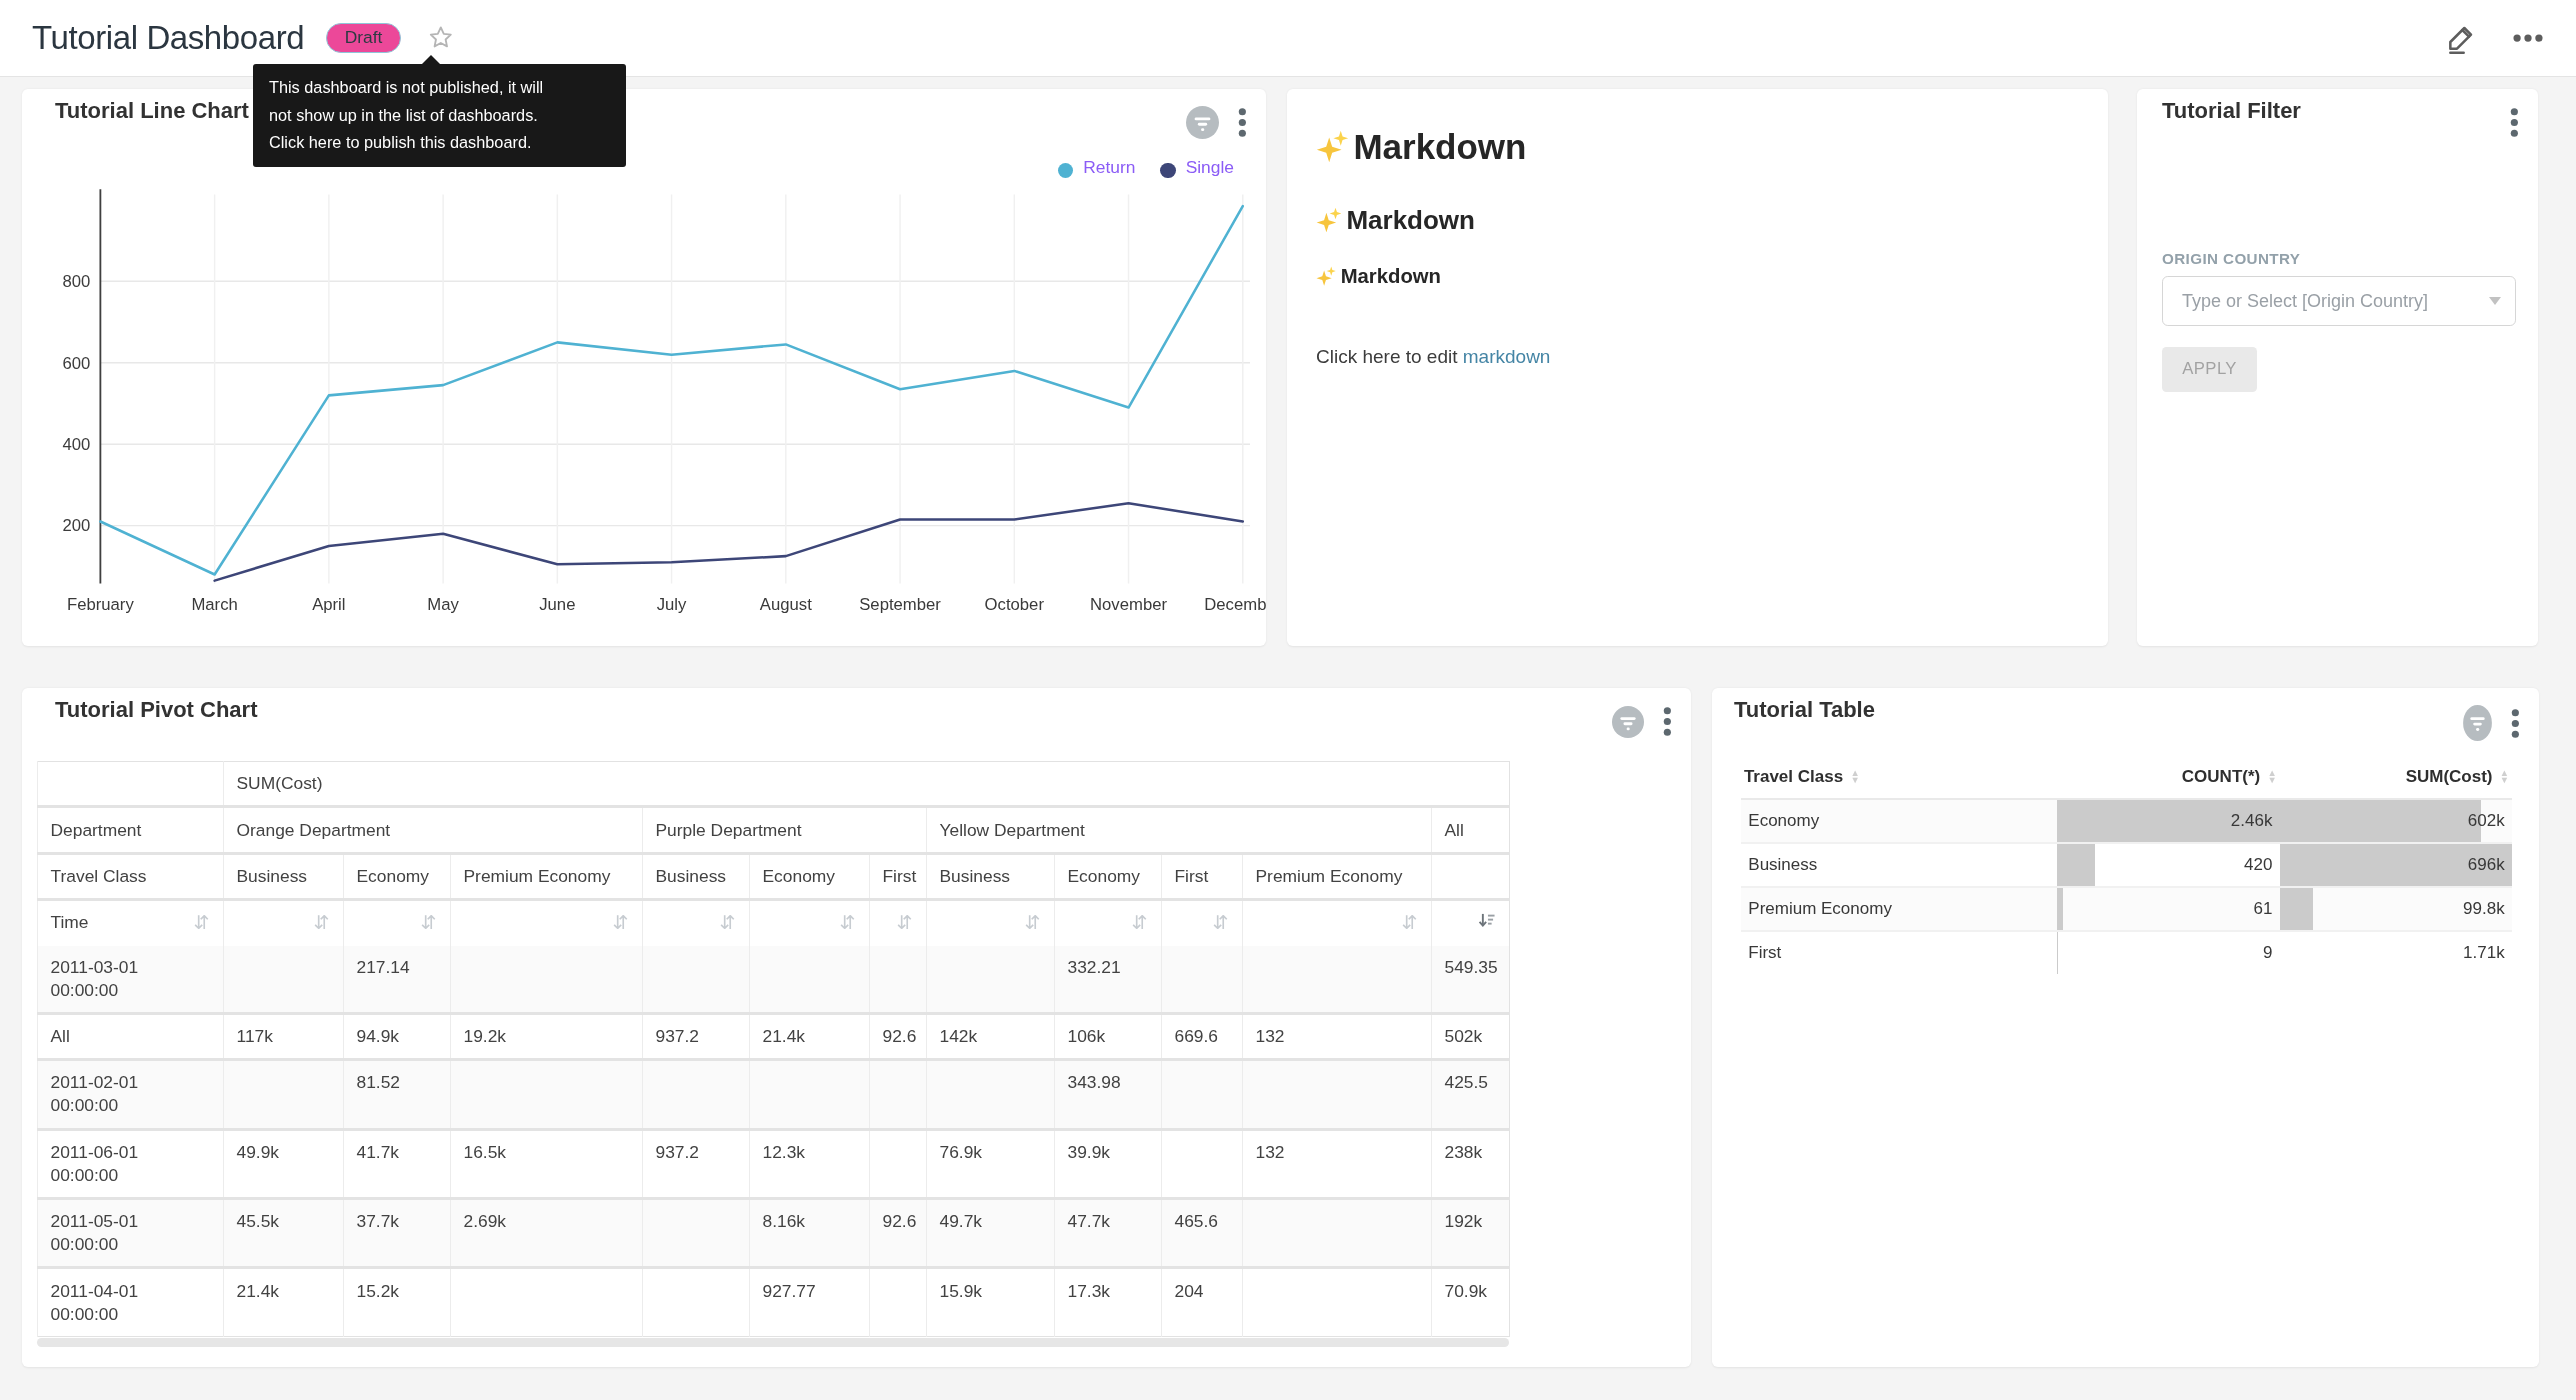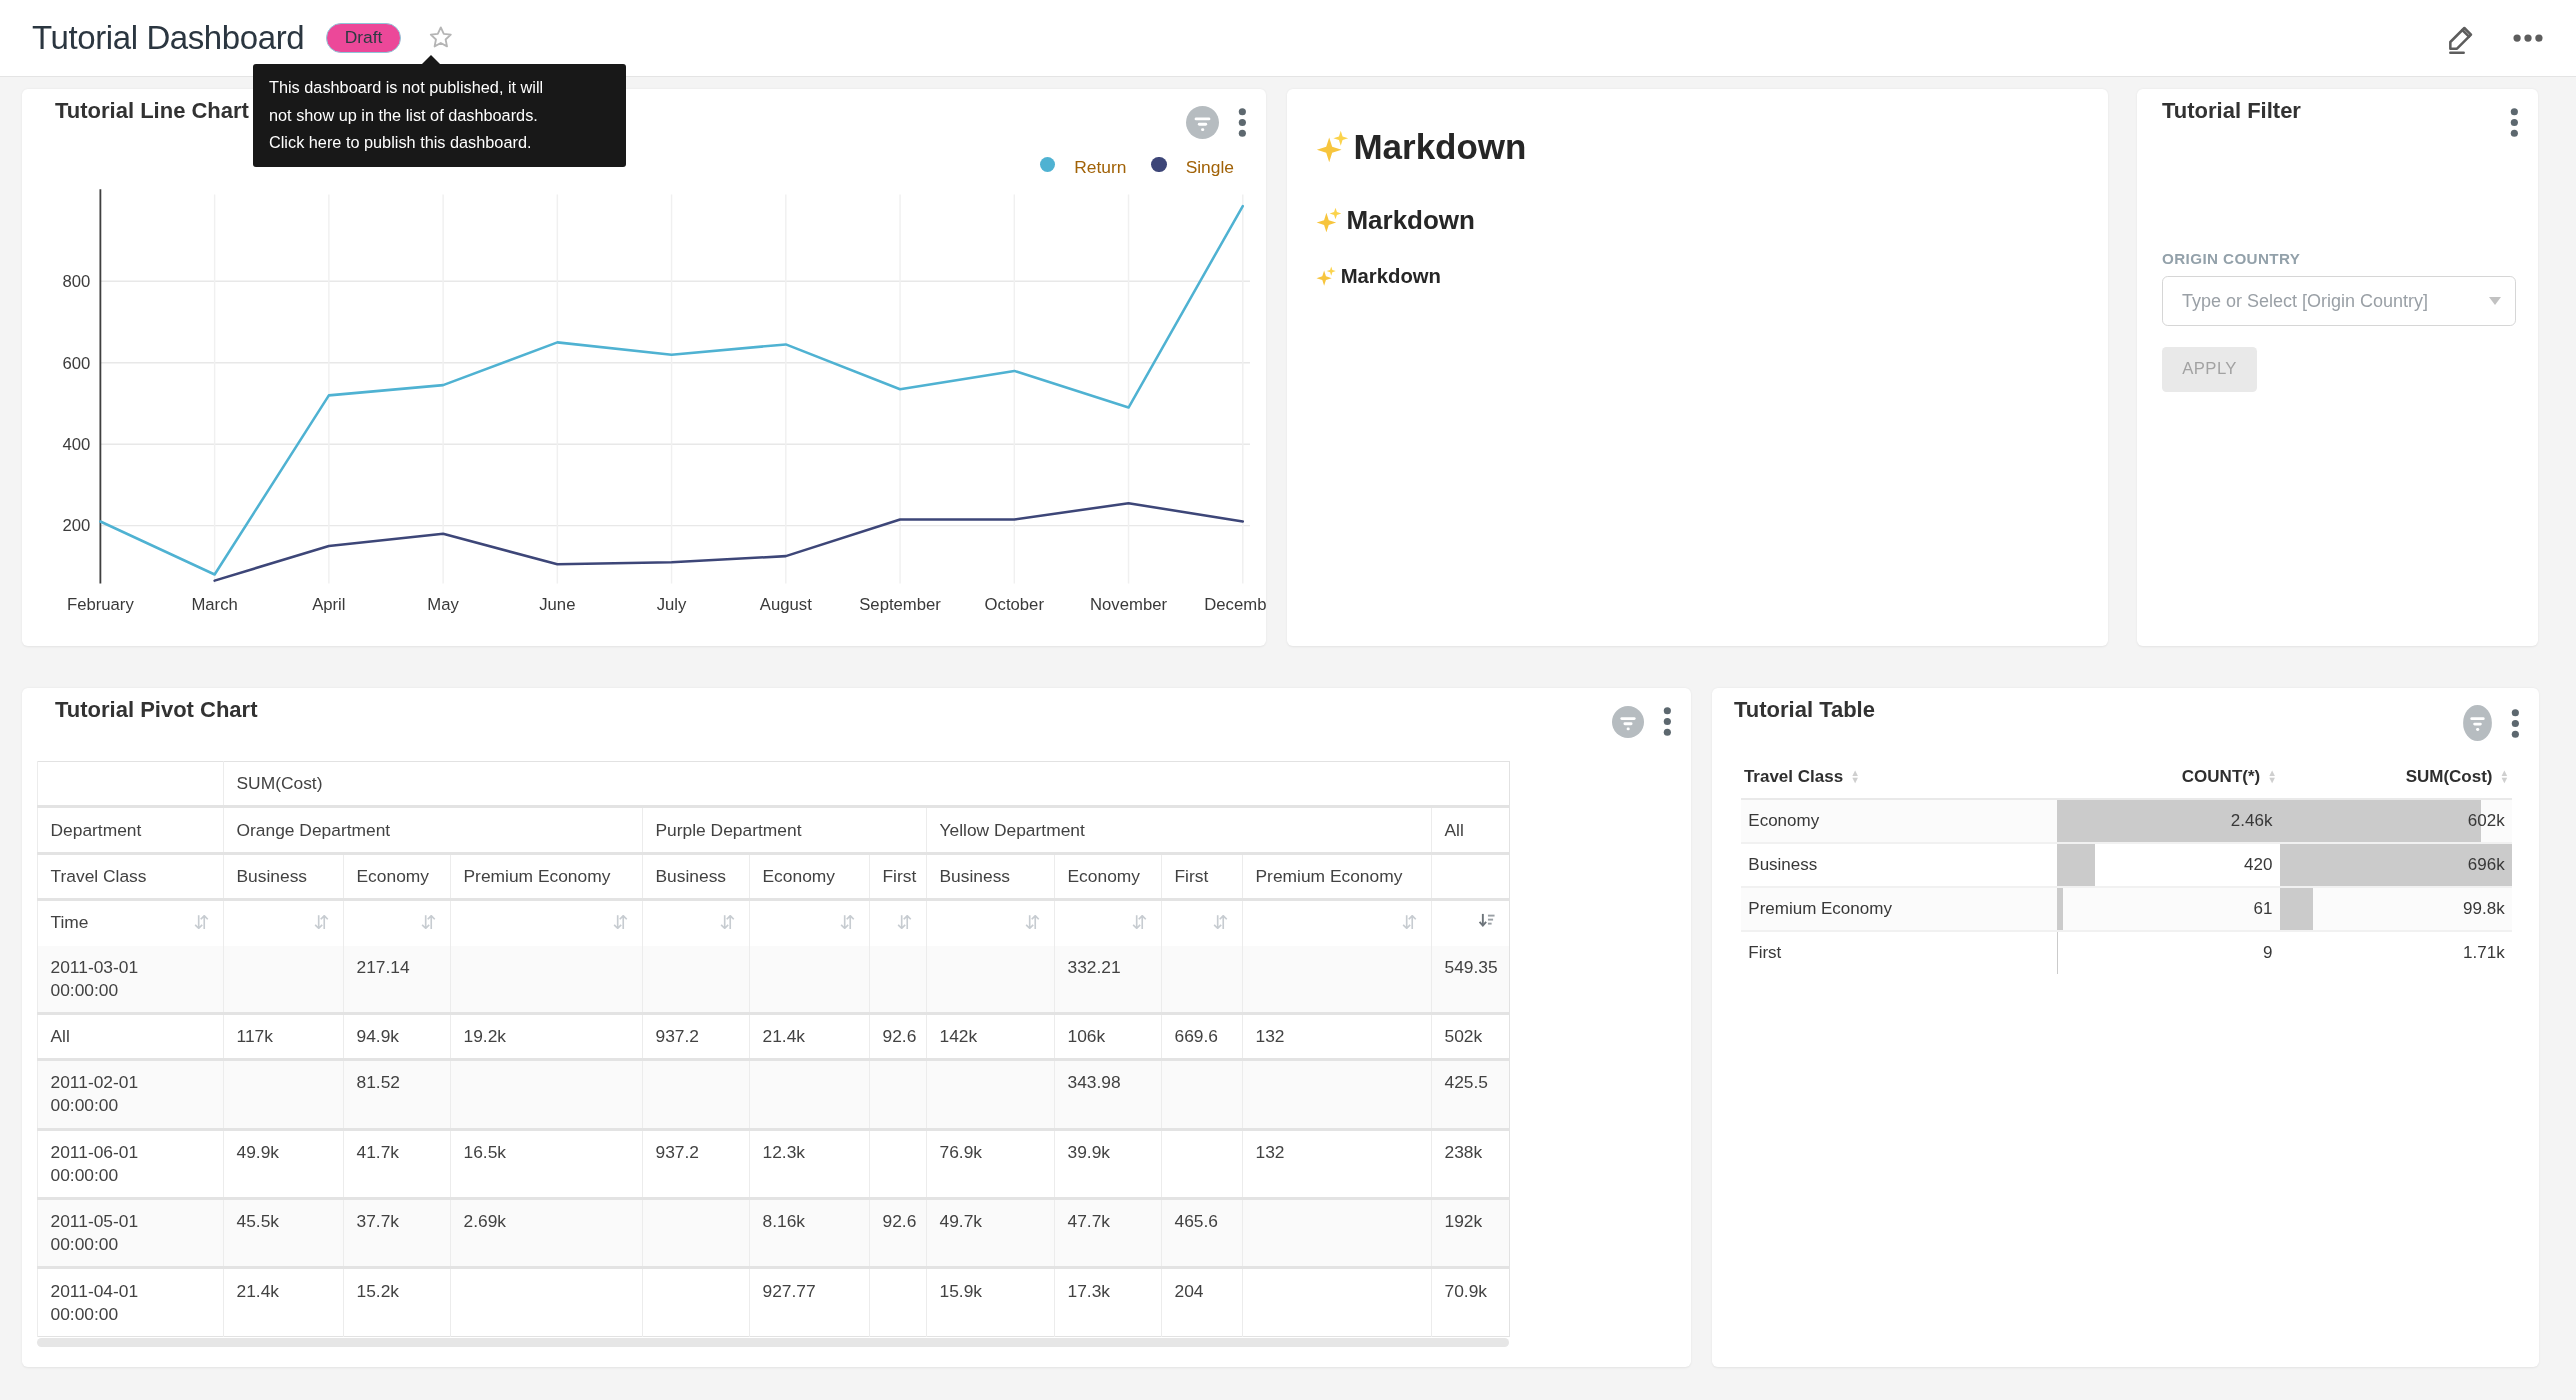--- a/index.html
+++ b/index.html
@@ -36,21 +36,21 @@
   .card{position:absolute;background:#fff;border-radius:5.8px;box-shadow:0 0.7px 2.2px rgba(0,0,0,.07);overflow:hidden;}
   #card-linechart{left:22px;top:89px;width:1244px;height:557px;}
   #card-markdown{left:1287px;top:89px;width:821px;height:557px;}
   #card-filter{left:2137px;top:89px;width:401px;height:557px;}
   #card-pivot{left:22px;top:688px;width:1669px;height:679px;}
   #card-table{left:1712px;top:688px;width:827px;height:679px;}
   .card-title{position:absolute;left:33px;top:9px;font-size:22px;font-weight:bold;color:#323232;}
   .card-icons{position:absolute;right:19px;top:17.4px;display:flex;align-items:center;gap:19px;}
   
   .legend{position:absolute;right:32px;top:68px;display:flex;gap:25px;align-items:center;z-index:2;}
-  .legend-item{display:flex;align-items:flex-start;gap:19px;font-size:17.4px;color:#a16207;cursor:pointer;}
+  .legend-item{display:flex;align-items:flex-end;gap:10px;font-size:17.4px;color:#8b5cf6;cursor:pointer;}
   .legend-dot{width:15.2px;height:15.2px;border-radius:50%;}
   #linechart-svg{position:absolute;left:0;top:0;}
   
   #card-markdown .md-body{padding:32px 29px;}
   .md-h1{font-size:35px;font-weight:bold;color:#262626;margin:5.8px 0 0 0;display:flex;align-items:center;}
   .md-h2{font-size:26px;font-weight:bold;color:#262626;margin:38px 0 0 0;display:flex;align-items:center;}
   .md-h3{font-size:20.3px;font-weight:bold;color:#262626;margin:29px 0 0 0;display:flex;align-items:center;}
   .md-p{font-size:19px;color:#3c3c3c;margin-top:58px;}
   .md-link{color:#4585a5;cursor:pointer;}
   .sparkle{display:inline-flex;margin-right:4.4px;}
@@ -215,20 +215,21 @@
     </div>
     <div class="md-h3">
       <span class="sparkle">
         <svg width="20.3" height="20.3" viewBox="0 0 20 20">
           <polygon points="8,4.5 9.8,10.2 15.5,12 9.8,13.8 8,19.5 6.2,13.8 0.5,12 6.2,10.2" fill="#f7c53d"></polygon>
           <polygon points="15,0.5 16.1,3.9 19.5,5 16.1,6.1 15,9.5 13.9,6.1 10.5,5 13.9,3.9" fill="#fbd34c"></polygon>
         </svg>
       </span>
         <span>Markdown</span>
     </div>
+    <div class="md-p"><span>Click here to edit </span><span class="md-link">markdown</span></div>
   </div>
 </div>
 
 <div class="card" id="card-filter">
   <div class="card-title" style="left:25px;">Tutorial Filter</div>
   <div class="card-icons">
     <span class="icon-btn">
       <svg width="8.7" height="33" viewBox="0 0 12 46">
         <circle cx="6" cy="8" r="5" fill="#5d686f"></circle>
           <circle cx="6" cy="23" r="5" fill="#5d686f"></circle>

